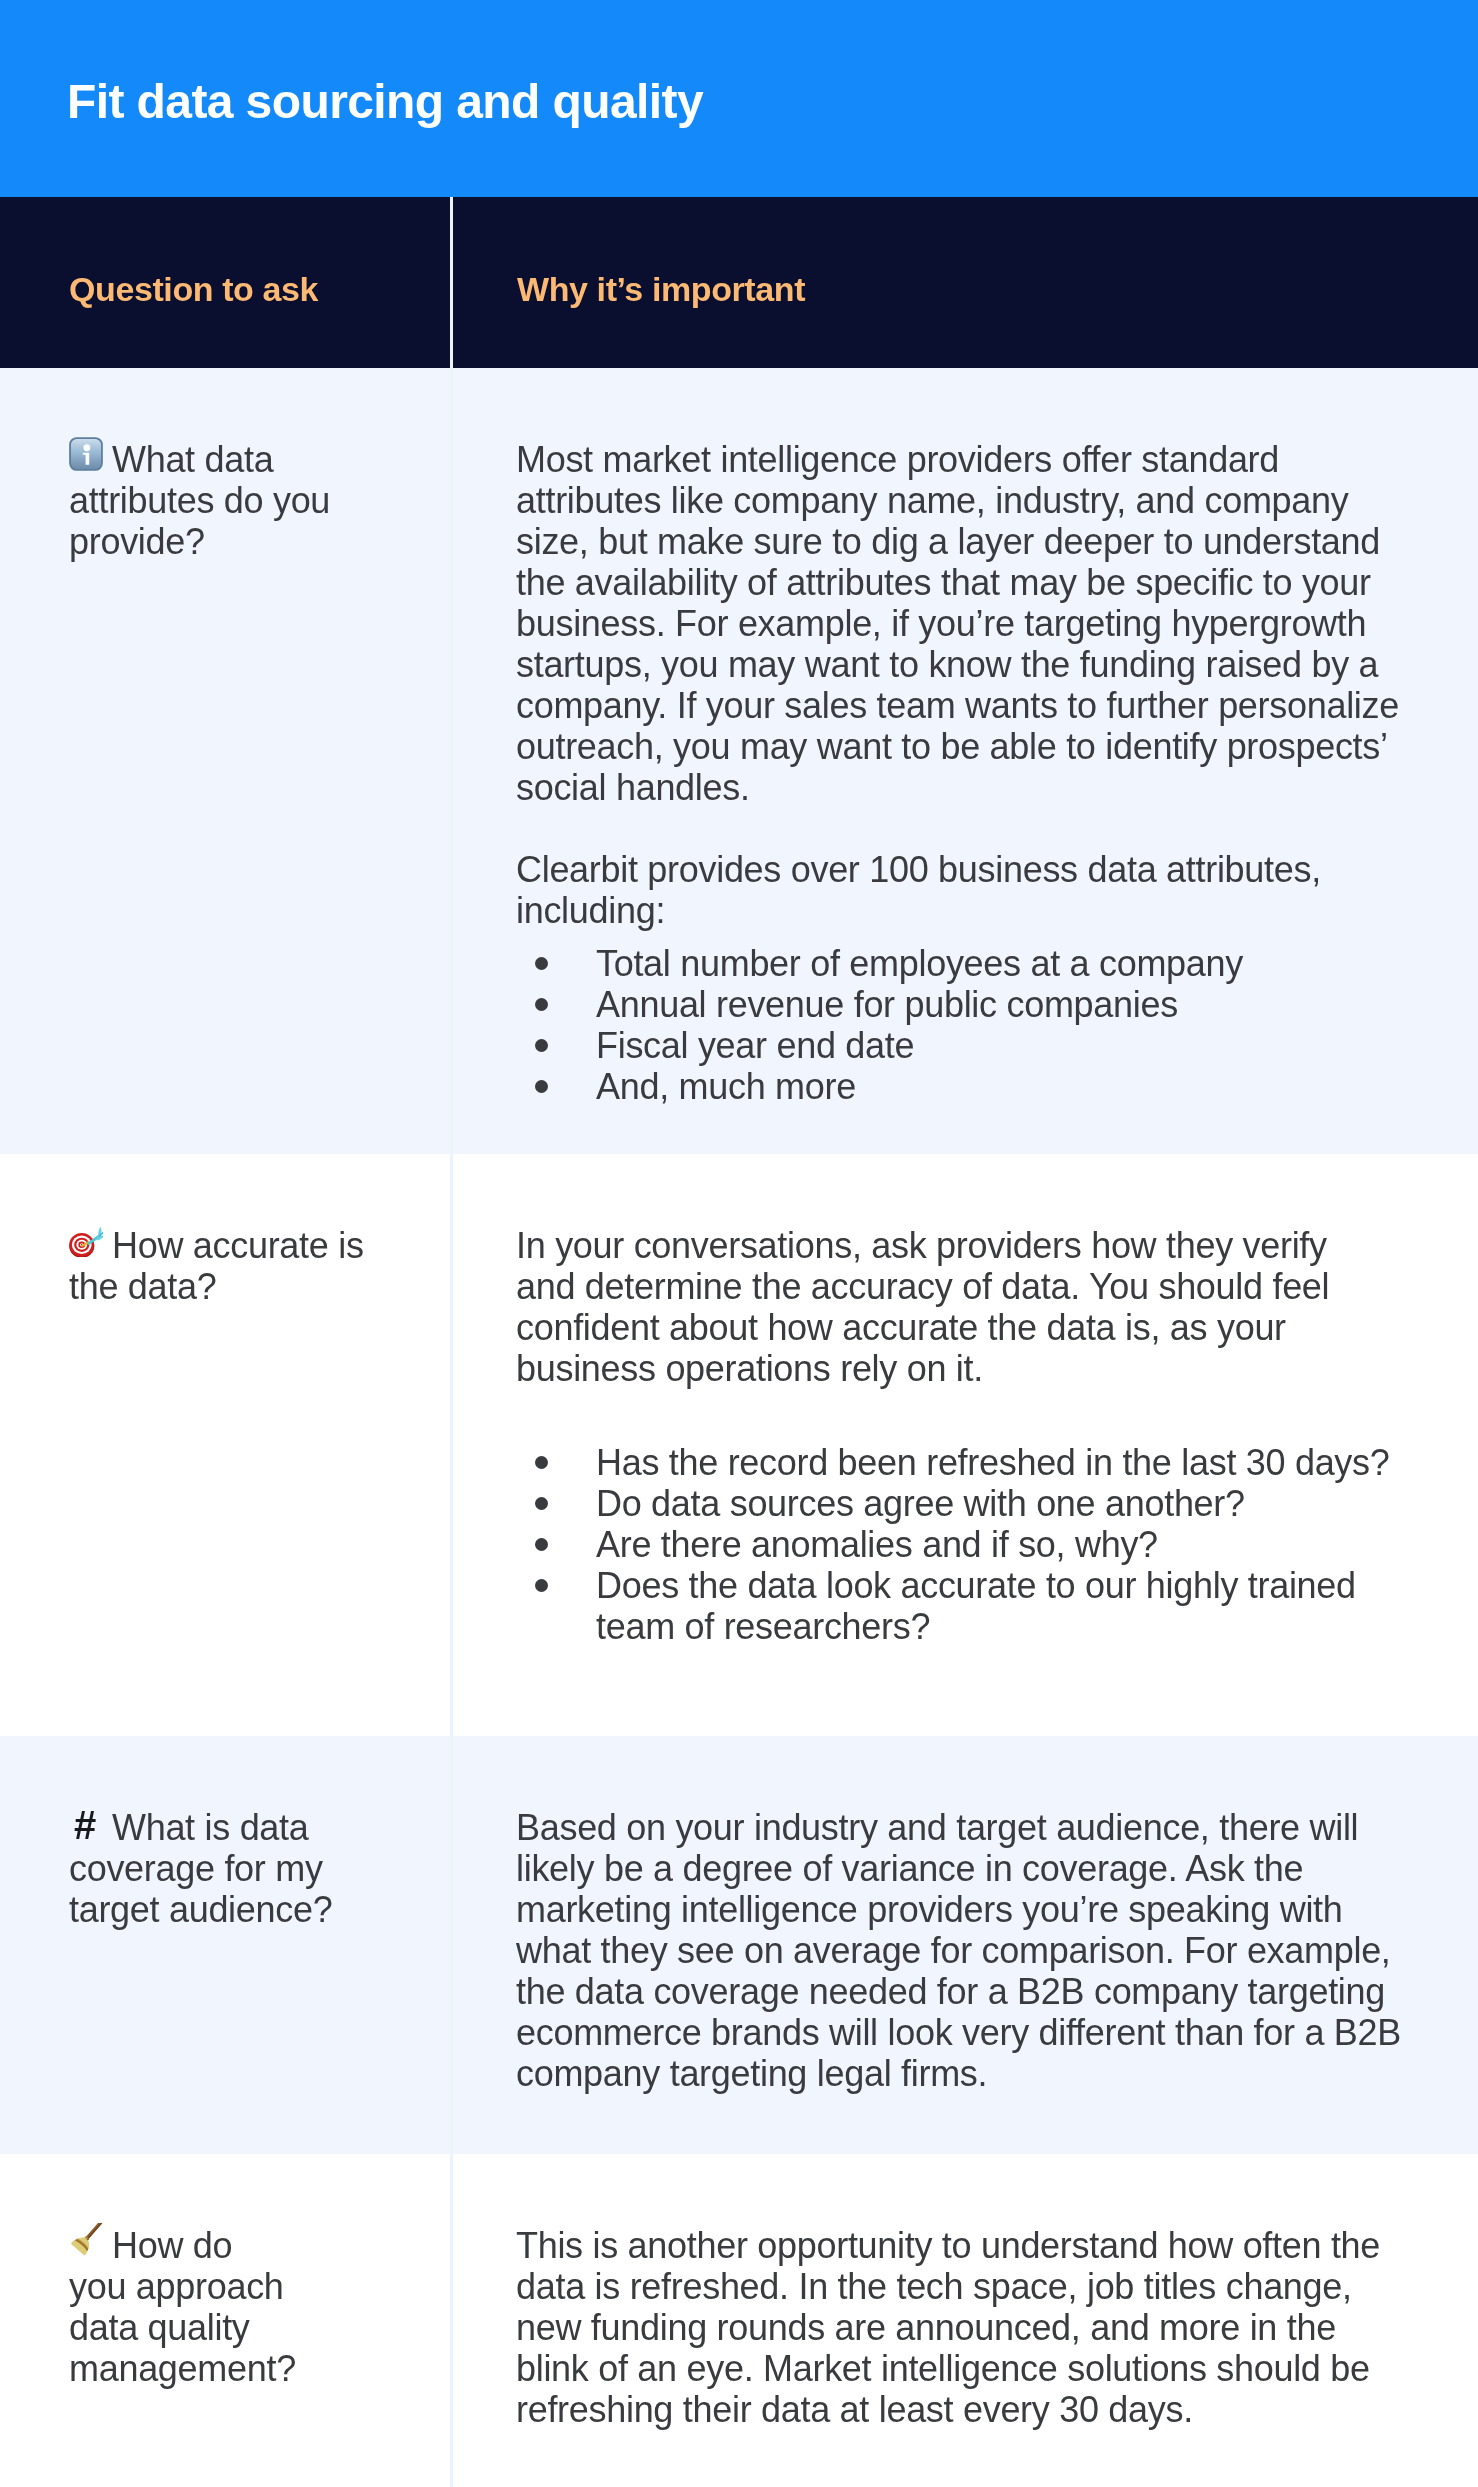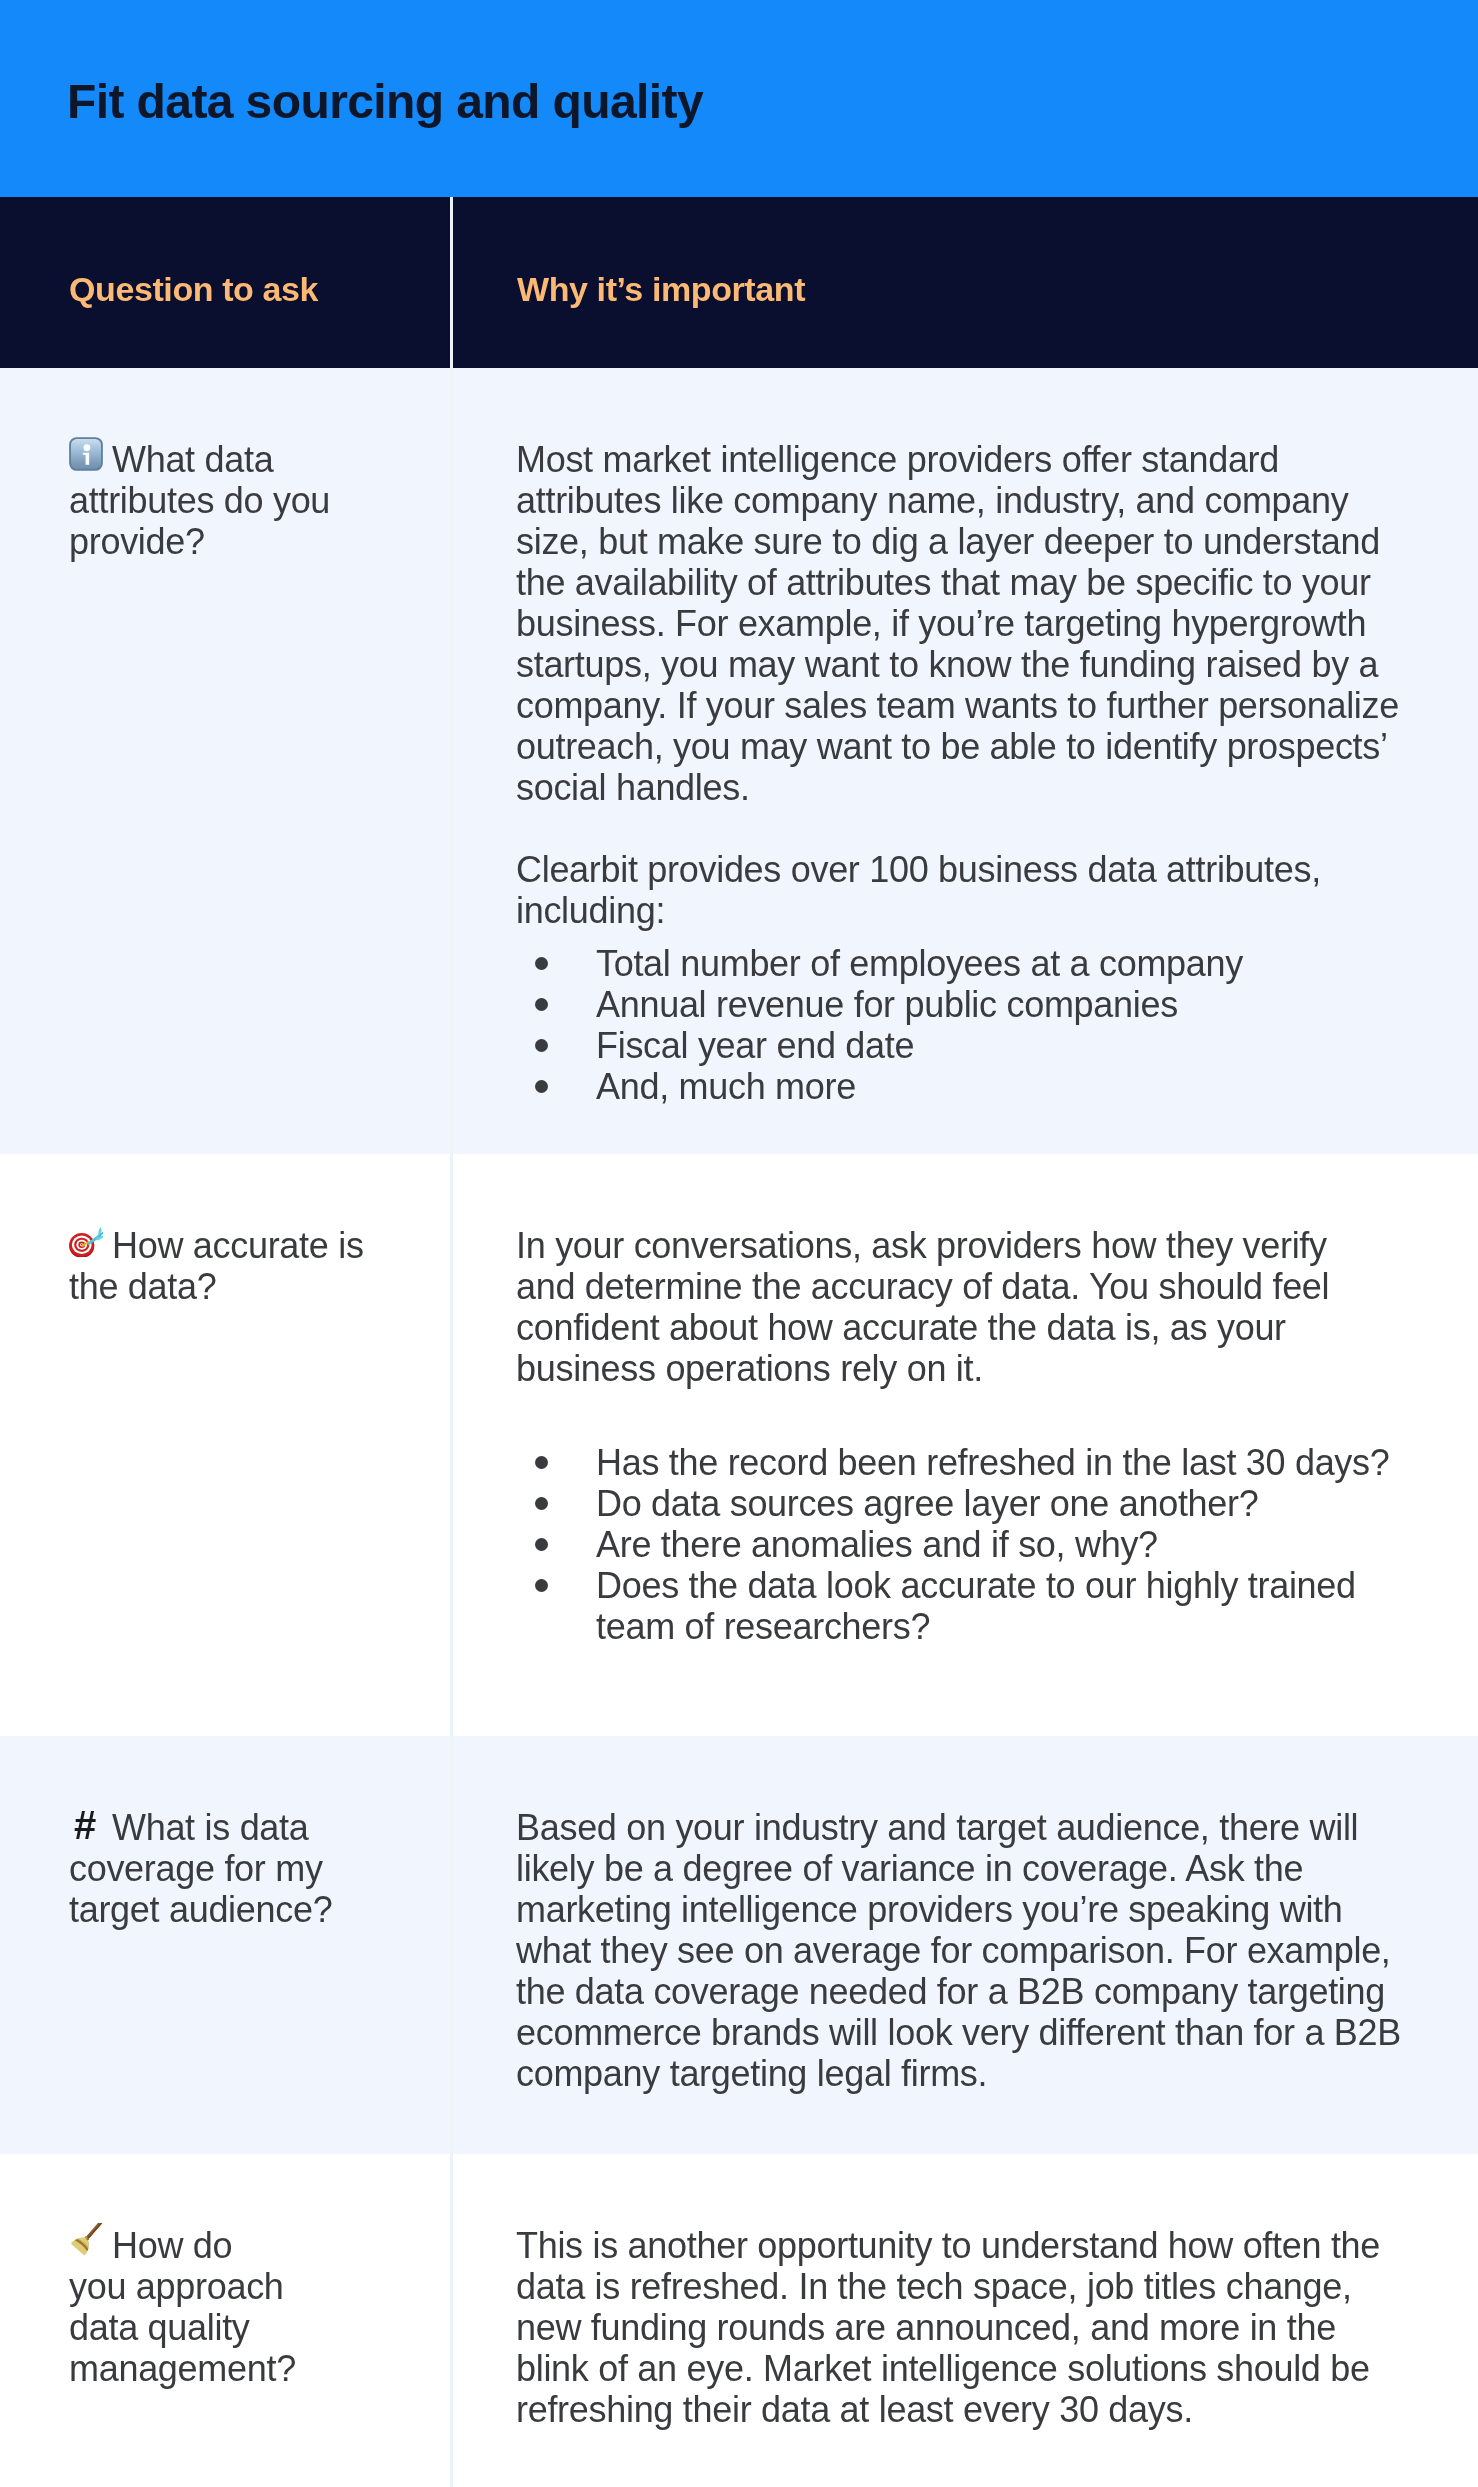--- a/index.html
+++ b/index.html
@@ -5,21 +5,21 @@
 <style>
   html,body{margin:0;padding:0;}
   body{width:1478px;height:2487px;background:#ffffff;
        font-family:"Liberation Sans",sans-serif;overflow:hidden;
        -webkit-font-smoothing:antialiased;-moz-osx-font-smoothing:grayscale;}
   .page{position:relative;width:1478px;height:2487px;overflow:hidden;background:#fff;}
 
   
   .hero{position:absolute;left:0;top:0;width:1478px;height:197px;background:#1389fa;}
   .hero-title{position:absolute;left:67px;top:77px;will-change:opacity;opacity:0.999;font-size:48px;font-weight:700;
-       color:#0f172a;letter-spacing:-0.6px;line-height:49px;white-space:nowrap;}
+       color:#ffffff;letter-spacing:-0.6px;line-height:49px;white-space:nowrap;}
 
   
   .thead{position:absolute;left:0;top:197px;width:1478px;height:171px;background:#0a0f30;}
   .th{position:absolute;top:74px;will-change:opacity;opacity:0.999;font-size:34px;font-weight:700;color:#fdba74;
       letter-spacing:-0.4px;line-height:36px;white-space:nowrap;}
   .th1{left:69px;}
   .th2{left:517px;}
   .hdiv{position:absolute;left:450px;top:0;width:3.3px;height:171px;background:#edf2fb;}
 
   
@@ -117,21 +117,21 @@
 </svg></span><span class="qind"></span><span>How accurate is
 the data?</span></div>
         <div class="cellw" style="top:71px">
           <div class="para">In your conversations, ask providers how they verify
 and determine the accuracy of data. You should feel
 confident about how accurate the data is, as your
 business operations rely on it.</div>
           <div class="gap"></div>
           <ul class="blist">
             <li><span class="bul"></span><span>Has the record been refreshed in the last 30 days?</span></li>
-            <li><span class="bul"></span><span>Do data sources agree layer one another?</span></li>
+            <li><span class="bul"></span><span>Do data sources agree with one another?</span></li>
             <li><span class="bul"></span><span>Are there anomalies and if so, why?</span></li>
             <li><span class="bul"></span><span>Does the data look accurate to our highly trained
 team of researchers?</span></li>
           </ul>
         </div>
       </div>
       <div class="row alt" style="top: 1736px; height: 418px; background: rgb(241, 245, 254);">
         <div class="rowdiv"></div>
         <div class="cellq" style="top:71px"><span class="hashmark">#</span><span class="qind"></span><span>What is data
 coverage for my

